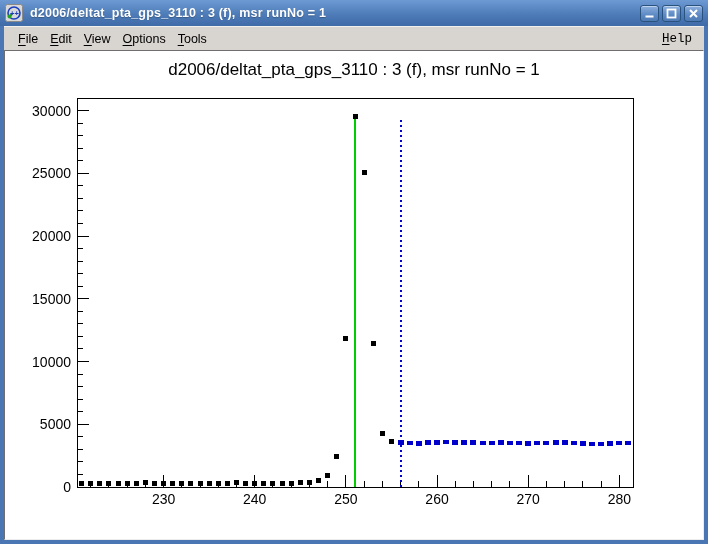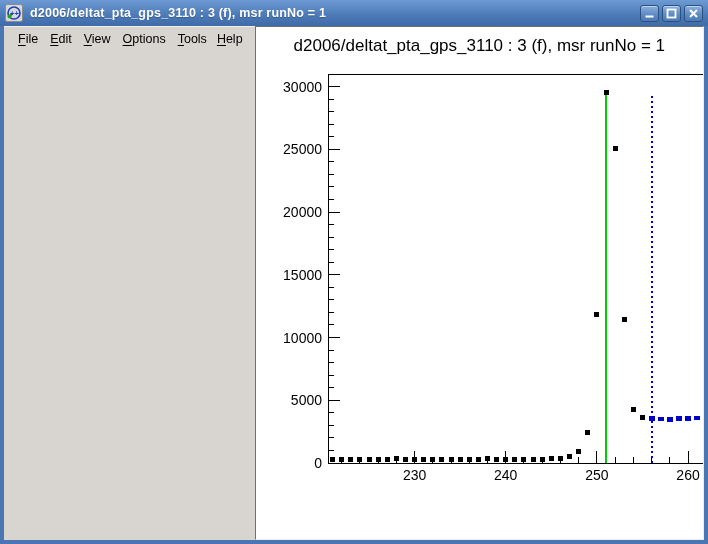--- a/index.html
+++ b/index.html
@@ -25,31 +25,31 @@
     border:1px solid #2a527f;cursor:default;
     background:linear-gradient(180deg,#8db0de 0%,#5d89c4 60%,#4e7ab4 100%);
     box-shadow:inset 0 1px 0 rgba(255,255,255,.45);
     display:flex;align-items:center;justify-content:center;
   }
   .win-btn svg{display:block;}
   
   .window-body{
     position:absolute;top:26px;left:0;right:0;bottom:0;
     border:4px solid #4a77b4;border-top:none;box-sizing:border-box;
-    background:#d8d4d0;display:flex;
+    background:#d8d4d0;display:flex;flex-direction:column;
   }
   .menubar{
     height:24px;flex:0 0 auto;background:#d8d4d0;
     display:flex;align-items:center;padding:0 8px;box-sizing:border-box;
     font-size:12.5px;color:#000;border-top:1px solid #f2efec;
   }
   .menu-left{display:flex;align-items:center;}
   .menu-item{padding:2px 6px;white-space:nowrap;}
   .menu-item u{text-decoration:underline;text-underline-offset:2px;}
-  .menu-help{margin-left:auto;padding:2px 4px;}
+  .menu-help{margin-left:auto;padding:2px 4px;font-family:Liberation Mono, monospace;}
   
   .canvas-wrap{
     flex:1 1 auto;background:#ffffff;position:relative;overflow:hidden;
     border:1px solid;border-color:#6f6f6f #ececec #ececec #6f6f6f;
   }
   .plot-title{
     position:absolute;top:9px;left:0;width:100%;text-align:center;
     font-size:17px;color:#000;font-family:"Liberation Sans",sans-serif;
   }
   .plot-svg{position:absolute;top:0;left:0;}

